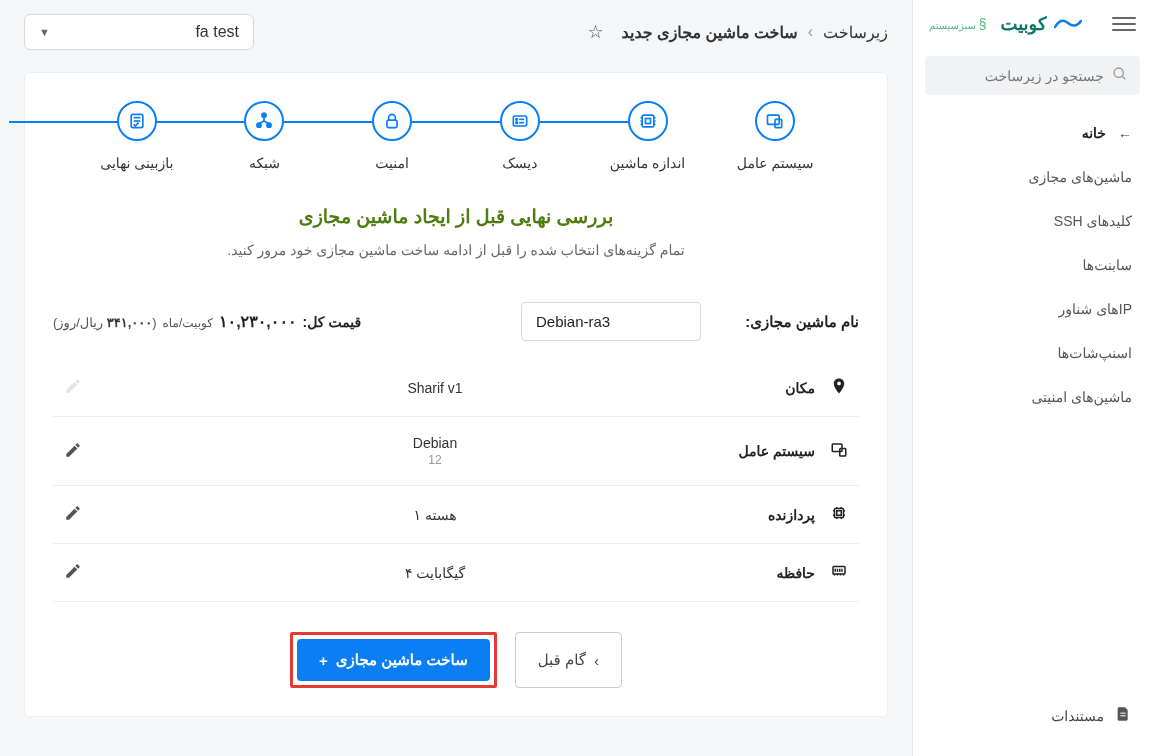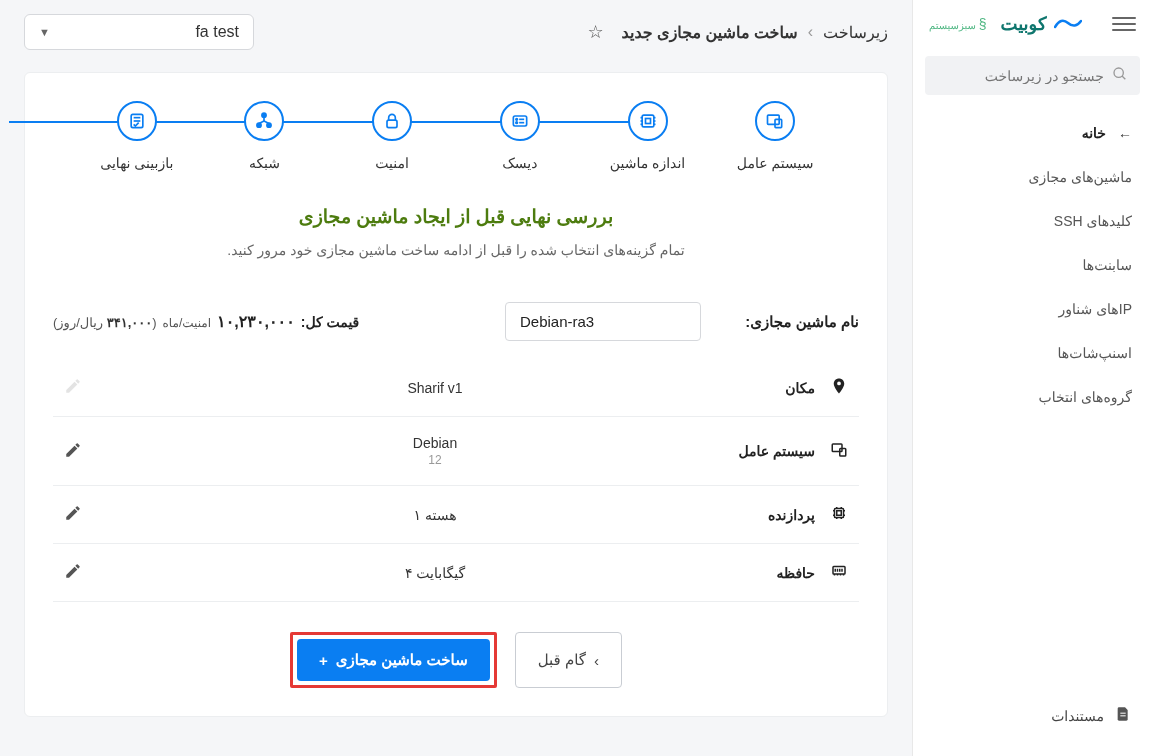--- a/index.html
+++ b/index.html
@@ -53,21 +53,21 @@
 .step-circle svg { width: 20px; height: 20px; stroke: #0a7ef2; fill: none; stroke-width: 2; }
 .step-label { margin-top: 14px; color: #333; font-size: 14px; white-space: nowrap; }
 .step-line { position: absolute; top: 20px; right: 50%; left: -50%; height: 2px; background: #0a7ef2; z-index: 1; }
 .step:first-child .step-line { display: none; }
 
 .review-heading { text-align: center; margin-top: 34px; font-size: 19px; font-weight: 700; color: #4d7c0f; }
 .review-sub { text-align: center; margin-top: 14px; color: #666; font-size: 14px; }
 
 .vm-name-row { display: flex; align-items: center; margin-top: 44px; gap: 18px; }
 .vm-name-label { color: #222; font-weight: 600; font-size: 15px; min-width: 140px; }
-.vm-name-input { border: 1px solid #d6d8dc; border-radius: 4px; padding: 10px 14px; font-family: inherit; font-size: 15px; color: #222; width: 196px; text-align: left; direction: ltr; }
+.vm-name-input { border: 1px solid #d6d8dc; border-radius: 4px; padding: 10px 14px; font-family: inherit; font-size: 15px; color: #222; width: 180px; text-align: left; direction: ltr; }
 .price-block { margin-right: auto; display: flex; align-items: baseline; gap: 6px; color: #222; }
 .price-label { font-weight: 700; }
 .price-main { font-weight: 700; font-size: 16px; }
 .price-unit { font-size: 12px; color: #555; }
 .price-daily { font-size: 13px; color: #555; }
 .price-daily .pval { font-weight: 600; color: #333; }
 
 .summary { margin-top: 18px; }
 .summary-row { display: flex; align-items: center; padding: 18px 8px; border-bottom: 1px solid #eceef0; }
 .summary-row:last-child { border-bottom: 1px solid #eceef0; }
@@ -135,21 +135,21 @@
       <li class="nav-item">
           <span>سابنت‌ها</span>
         </li>
       <li class="nav-item">
           <span>IPهای شناور</span>
         </li>
       <li class="nav-item">
           <span>اسنپ‌شات‌ها</span>
         </li>
       <li class="nav-item">
-          <span>گروه‌های انتخاب</span>
+          <span>ماشین‌های امنیتی</span>
         </li>
     </ul>
 
     <div class="sidebar-bottom">
       <div class="nav-item docs">
         <span class="bicon">
           <svg width="16" height="18" viewBox="0 0 24 24" fill="#555">
               <path d="M6 2 h9 l4 4 v14 a2 2 0 0 1 -2 2 H6 a2 2 0 0 1 -2 -2 V4 a2 2 0 0 1 2 -2 z"></path>
               <rect x="8" y="10" width="8" height="1.5" fill="#fff"></rect>
               <rect x="8" y="14" width="8" height="1.5" fill="#fff"></rect>
@@ -256,21 +256,21 @@
 
       <h2 class="review-heading">بررسی نهایی قبل از ایجاد ماشین مجازی</h2>
       <p class="review-sub">تمام گزینه‌های انتخاب شده را قبل از ادامه ساخت ماشین مجازی خود مرور کنید.</p>
 
       <div class="vm-name-row">
         <span class="vm-name-label">نام ماشین مجازی:</span>
         <input class="vm-name-input" type="text" value="Debian-ra3" style="">
         <div class="price-block">
           <span class="price-label">قیمت کل:</span>
           <span class="price-main">۱۰,۲۳۰,۰۰۰</span>
-          <span class="price-unit">امنیت/ماه</span>
+          <span class="price-unit">کوبیت/ماه</span>
           <span class="price-daily">
             (<span class="pval">۳۴۱,۰۰۰</span>
             <span>ریال/روز</span>)
           </span>
         </div>
       </div>
 
       <div class="summary">
         <div class="summary-row">
           <span class="srow-icon">

